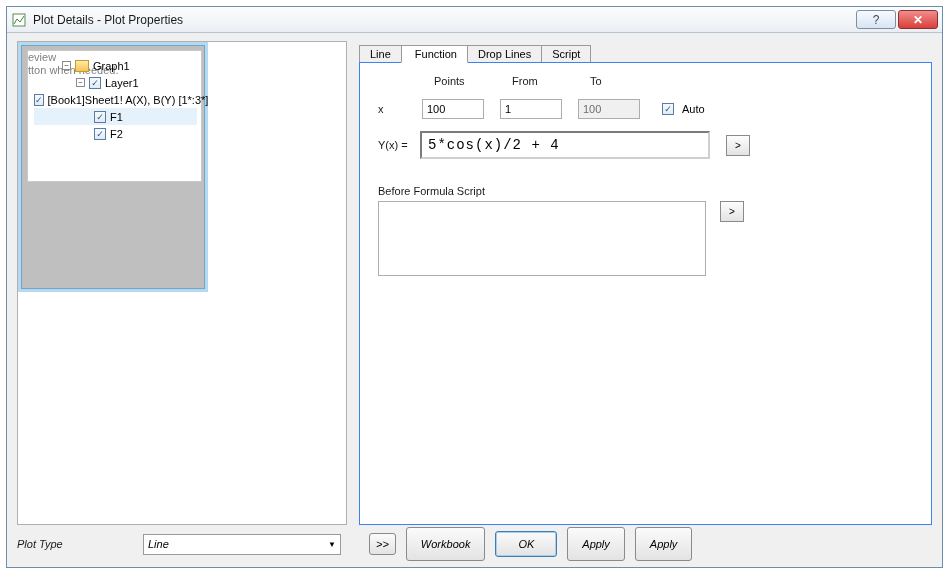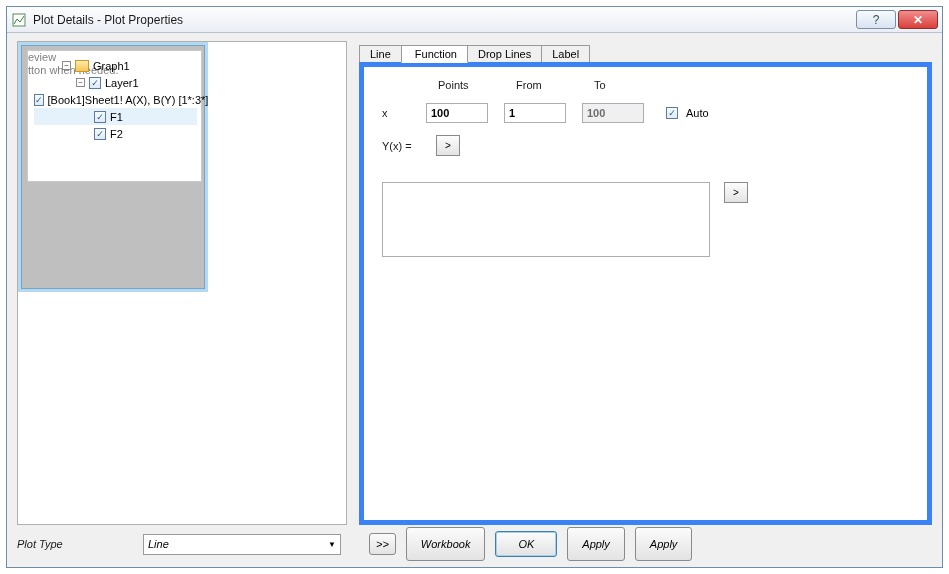--- a/index.html
+++ b/index.html
@@ -171,41 +171,40 @@
   }
   .tab.active {
     background: #fff;
     z-index: 2;
     border-bottom: 1px solid #fff;
     margin-bottom: -1px;
     padding-left: 13px;
   }
   .panel {
     flex: 1;
-    border: 5px solid #3b82f6;
+    border: 1px solid #3b82f6;
     background: #fff;
     padding: 12px 18px;
     position: relative;
   }
   .row {
     display: flex;
     align-items: center;
     margin-bottom: 12px;
   }
   .col-head {
     font-size: 11px;
     color: #1a1a1a;
   }
   .field {
     border: 1px solid #abadb3;
     background: #fff;
     height: 20px;
     padding: 2px 4px;
     font-size: 11px;
-    font-weight: bold;
   }
   .field.ro {
     background: #f0f0f0;
     color: #6d6d6d;
   }
   .lbl {
     color: #1a1a1a;
   }
   .auto-check {
     display:flex; align-items:center; gap:4px;
@@ -343,21 +342,21 @@
             </div>
           </div>
         </div>
       </div>
 
       <div class="right-pane">
         <div class="tabs">
           <div class="tab"><span>Line</span></div>
           <div class="tab active"><span>Function</span></div>
           <div class="tab"><span>Drop Lines</span></div>
-          <div class="tab"><span>Label</span></div>
+          <div class="tab"><span>Script</span></div>
         </div>
 
         <div class="panel">
 
           <div class="row" style="margin-left:56px; gap:0;">
             <span class="col-head" style="width:78px">Points</span>
             <span class="col-head" style="width:78px">From</span>
             <span class="col-head" style="width:78px">To</span>
           </div>
 
@@ -367,28 +366,32 @@
             <input class="field" style="width: 62px; margin-right: 16px;" value="1">
             <input class="field ro" style="width: 62px; margin-right: 22px;" readonly="" value="100">
             <label class="auto-check">
               <span class="check">✓</span>
               <span>Auto</span>
             </label>
           </div>
 
           <div class="row" style="gap:4px;">
             <span class="lbl" style="width:38px">Y(x) =</span>
+            <div class="formula-box"><span>5*cos(x)/2 + 4</span></div>
             <span style="width:8px"></span>
             <div class="more-btn">
                 <span>&gt;</span>
               </div>
           </div>
 
           <div style="height:14px"></div>
 
+          <div class="row" style="margin-bottom:4px;">
+            <span class="lbl">Before Formula Script</span>
+          </div>
           <div class="row" style="gap:14px; align-items:flex-start;">
             <div class="script-box"></div>
             <div class="more-btn">
                 <span>&gt;</span>
               </div>
           </div>
 
         </div>
       </div>
 

